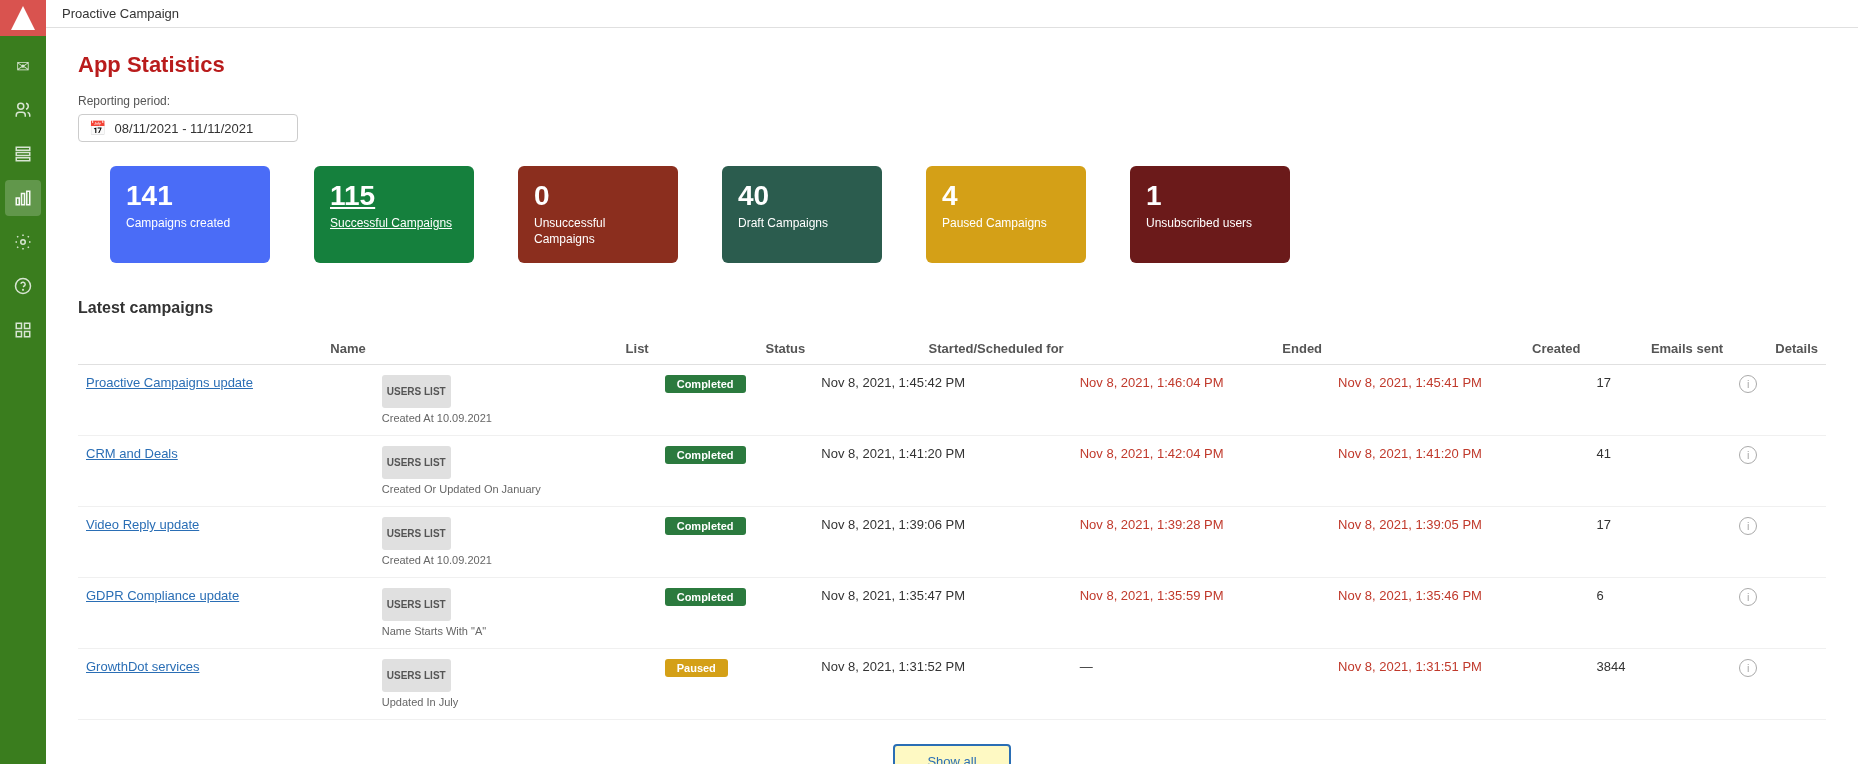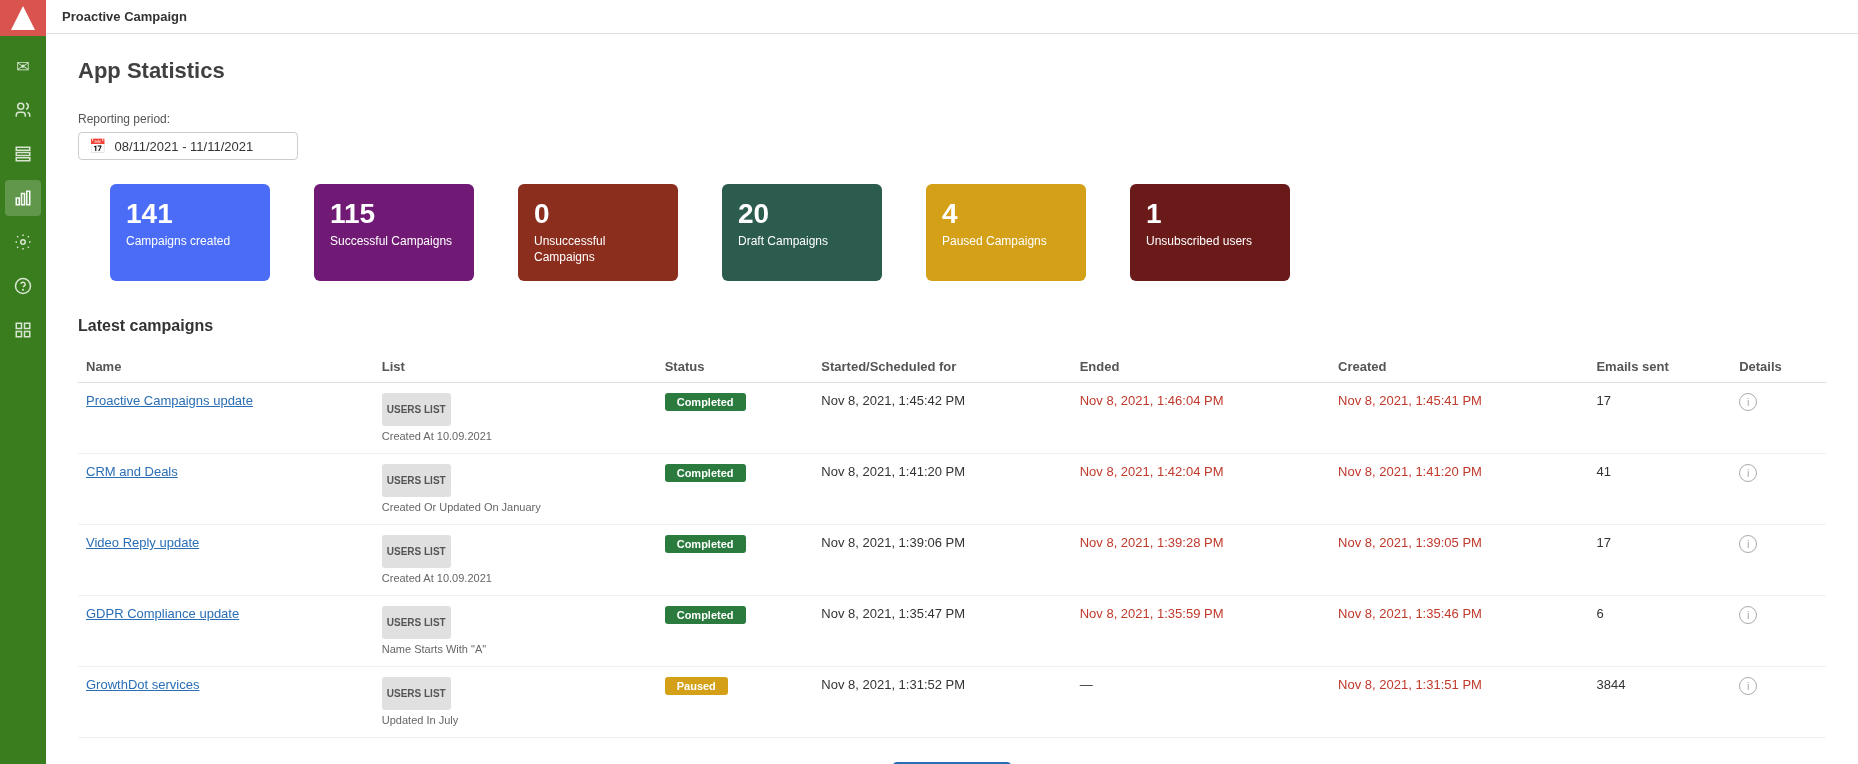--- a/index.html
+++ b/index.html
@@ -46,43 +46,42 @@
 
     
     .main {
       flex: 1;
       overflow-y: auto;
       background: #fff;
     }
 
     
     .topbar {
-      height: 34px;
+      height: 28px;
       background: #fff;
       border-bottom: 1px solid #e0e0e0;
       display: flex;
       align-items: center;
       padding: 0 16px;
-      font-weight: bold;
     }
     .topbar-title {
       font-size: 13px;
       color: #333;
     }
 
     
     .content {
       padding: 24px 32px;
     }
 
     .page-title {
       font-size: 22px;
       font-weight: bold;
-      color: #404040;
-      margin-bottom: 28px;
+      color: #b91c1c;
+      margin-bottom: 16px;
     }
 
     .reporting-label {
       font-size: 12px;
       color: #555;
       margin-bottom: 6px;
     }
 
     .date-input {
       display: flex;
@@ -122,21 +121,21 @@
       font-size: 28px;
       font-weight: bold;
       line-height: 1;
       margin-bottom: 6px;
     }
     .stat-card .stat-label {
       font-size: 12px;
       line-height: 1.3;
     }
     .card-blue { background: #4a6cf7; }
-    .card-green { background: #701a75; }
+    .card-green { background: #15803d; text-decoration: underline; }
     .card-red { background: #8b2e1e; }
     .card-dark-teal { background: #2b5c4e; }
     .card-teal { background: #1e7a5a; }
     .card-orange { background: #d4a017; }
     .card-dark-red { background: #6b1a1a; }
 
     
     .section-title {
       font-size: 16px;
       font-weight: bold;
@@ -144,21 +143,21 @@
       margin-bottom: 16px;
     }
 
     table {
       width: 100%;
       border-collapse: collapse;
       font-size: 13px;
     }
 
     thead tr th {
-      text-align: left;
+      text-align: right;
       color: #555;
       font-weight: 600;
       padding: 8px 8px;
       border-bottom: 1px solid #e0e0e0;
       white-space: nowrap;
     }
 
     tbody tr td {
       padding: 10px 8px;
       border-bottom: 1px solid #f0f0f0;
@@ -303,21 +302,21 @@
   </div>
         <div class="stat-card card-green">
     <div class="stat-num">115</div>
     <div class="stat-label">Successful Campaigns</div>
   </div>
         <div class="stat-card card-red">
     <div class="stat-num">0</div>
     <div class="stat-label">Unsuccessful Campaigns</div>
   </div>
         <div class="stat-card card-dark-teal">
-    <div class="stat-num">20</div>
+    <div class="stat-num">40</div>
     <div class="stat-label">Draft Campaigns</div>
   </div>
         <div class="stat-card card-orange">
     <div class="stat-num">4</div>
     <div class="stat-label">Paused Campaigns</div>
   </div>
         <div class="stat-card card-dark-red">
     <div class="stat-num">1</div>
     <div class="stat-label">Unsubscribed users</div>
   </div>

